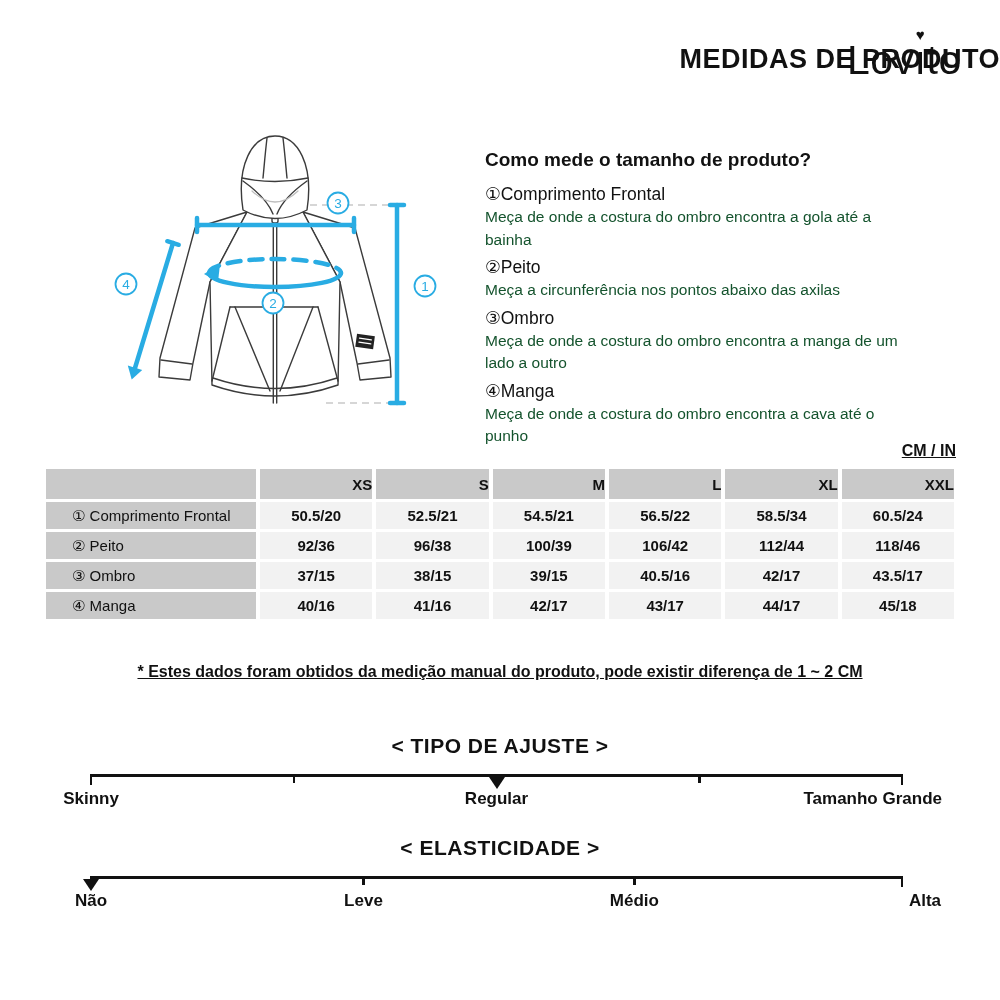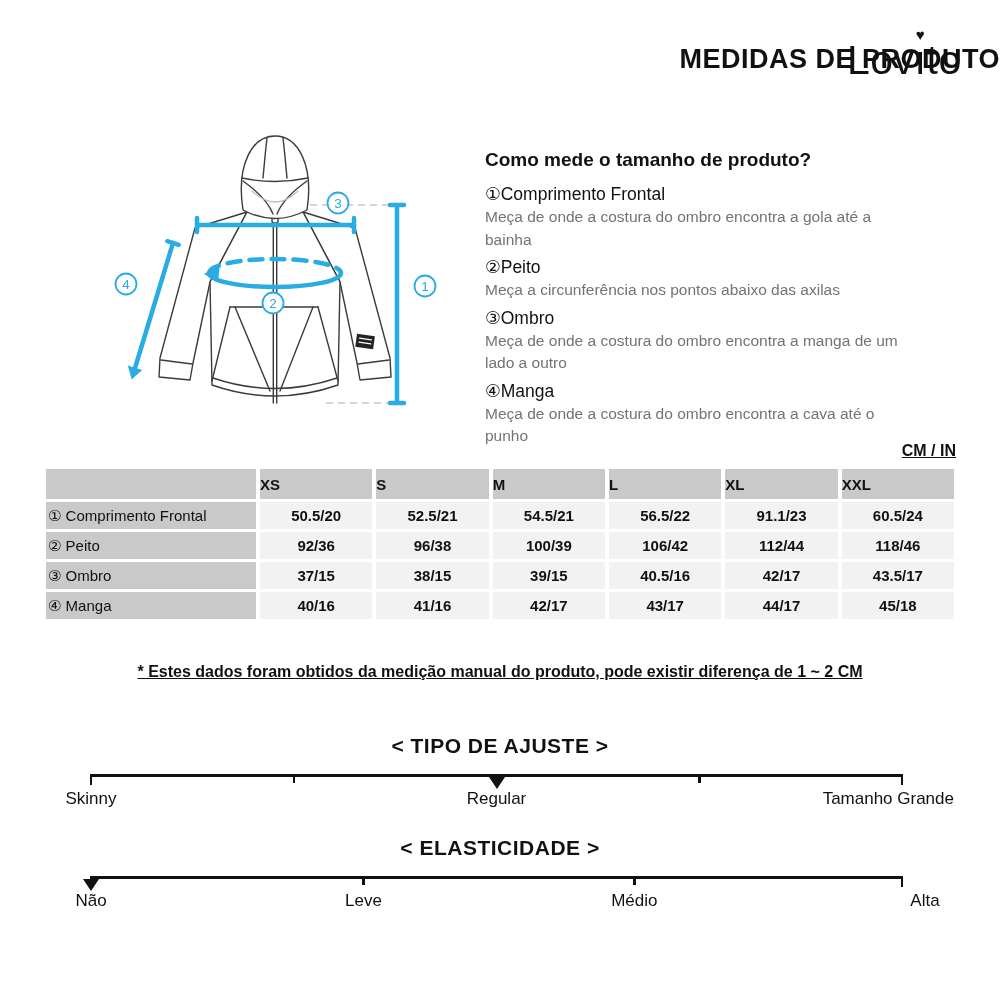--- a/index.html
+++ b/index.html
@@ -12,39 +12,39 @@
   .page-title{top:44px;left:0;width:1000px;text-align:right;font-size:27px;font-weight:bold;letter-spacing:.5px;}
   .brand{top:37px;left:813px;font-size:41px;font-weight:normal;letter-spacing:.5px;margin-left:34px;}
   .brand .i-wrap{position:relative;display:inline-block;}
   .brand .heart{position:absolute;top:-10px;left:50%;transform:translateX(-50%);font-size:15px;line-height:1;}
   
   .diagram{top:115px;left:60px;width:420px;height:330px;}
   
   .guide{top:146px;left:485px;width:420px;}
   .guide-heading{font-size:19px;font-weight:bold;margin:0 0 8px 0;line-height:28px;}
   .guide-item-label{font-size:17.5px;font-weight:normal;line-height:24px;margin-top:4px;}
-  .guide-item-desc{font-size:15.5px;color:#737373;line-height:22.5px;}
+  .guide-item-desc{font-size:15.5px;color:#14532d;line-height:22.5px;}
   
   .units-label{top:442px;left:44px;width:912px;text-align:right;font-size:16px;font-weight:bold;text-decoration:underline;}
   .table-wrap{top:466px;left:42px;}
   table.size-table{border-collapse:separate;border-spacing:4px 3px;table-layout:fixed;width:916px;}
   table.size-table th,table.size-table td{padding:0;font-size:15px;}
-  table.size-table thead th{background:#c9c9c9;height:30px;text-align:left;font-weight:bold;}
-  table.size-table td.row-label{background:#c9c9c9;height:27px;text-align:left;padding-left:2px;font-weight:normal;}
+  table.size-table thead th{background:#c9c9c9;height:30px;text-align:right;font-weight:bold;}
+  table.size-table td.row-label{background:#c9c9c9;height:27px;text-align:left;padding-left:26px;font-weight:normal;}
   table.size-table td.val{background:#f2f2f2;height:27px;text-align:center;font-weight:bold;}
   
   .footnote{top:663px;left:0;width:1000px;text-align:center;font-size:16px;font-weight:bold;text-decoration:underline;}
   
   .scale-section{left:0;width:1000px;height:90px;}
   .scale-title{position:absolute;top:0;left:0;width:100%;text-align:center;font-size:21px;font-weight:bold;letter-spacing:.5px;}
   .scale-line{position:absolute;top:40px;left:91px;width:811px;height:2.5px;background:#111;}
   .scale-tick{position:absolute;top:0;width:2.5px;background:#111;}
   .scale-marker{position:absolute;top:2.5px;width:0;height:0;border-left:8px solid transparent;border-right:8px solid transparent;border-top:12px solid #111;}
   .scale-labels{position:absolute;top:55px;left:60px;width:898px;height:22px;}
-  .scale-label{position:absolute;top:0;font-size:17px;font-weight:normal;white-space:nowrap;}
+  .scale-label{position:absolute;top:0;font-size:17px;font-weight:bold;white-space:nowrap;}
 </style>
 </head>
 <body>
 
 <div class="abs page-title">MEDIDAS DE PRODUTO</div>
 <div class="abs brand"><span>Lov</span><span class="i-wrap"><span>ı</span><span class="heart">♥</span></span><span>to</span></div>
 
 <svg class="abs diagram" viewBox="0 0 420 330">
   <g stroke="#3b3b3b" stroke-width="1.4" fill="#ffffff" stroke-linejoin="round" stroke-linecap="round">
     <path d="M187,97 L135,113 L100,243 L99,262 L130,265 L133,248 L150,167 Z"></path>
@@ -144,21 +144,21 @@
           <th>XXL</th>
         </tr>
       </thead>
     <tbody>
         <tr>
           <td class="row-label">① Comprimento Frontal</td>
           <td class="val">50.5/20</td>
           <td class="val">52.5/21</td>
           <td class="val">54.5/21</td>
           <td class="val">56.5/22</td>
-          <td class="val">91.1/23</td>
+          <td class="val">58.5/34</td>
           <td class="val">60.5/24</td>
         </tr>
         <tr>
           <td class="row-label">② Peito</td>
           <td class="val">92/36</td>
           <td class="val">96/38</td>
           <td class="val">100/39</td>
           <td class="val">106/42</td>
           <td class="val">112/44</td>
           <td class="val">118/46</td>
@@ -192,21 +192,21 @@
     <div class="scale-line">
       <div class="scale-tick" style="left: calc(0% - 1.25px); height: 11px;"></div>
       <div class="scale-tick" style="left: calc(25% - 1.25px); height: 9px;"></div>
       <div class="scale-tick" style="left: calc(75% - 1.25px); height: 9px;"></div>
       <div class="scale-tick" style="left: calc(100% - 1.25px); height: 11px;"></div>
       <div class="scale-marker" style="left: calc(50% - 8px);"></div>
     </div>
     <div class="scale-labels">
       <span class="scale-label" style="left: 31px; transform: translateX(-50%);">Skinny</span>
       <span class="scale-label" style="left: 436.5px; transform: translateX(-50%);">Regular</span>
-      <span class="scale-label" style="right: 4px;">Tamanho Grande</span>
+      <span class="scale-label" style="right: 16px;">Tamanho Grande</span>
     </div>
   </section>
 
 <section class="abs scale-section" style="top:836px">
     <div class="scale-title">&lt; ELASTICIDADE &gt;</div>
     <div class="scale-line">
       <div class="scale-tick" style="left: calc(0% - 1.25px); height: 11px;"></div>
       <div class="scale-tick" style="left: calc(33.6% - 1.25px); height: 9px;"></div>
       <div class="scale-tick" style="left: calc(67% - 1.25px); height: 9px;"></div>
       <div class="scale-tick" style="left: calc(100% - 1.25px); height: 11px;"></div>

